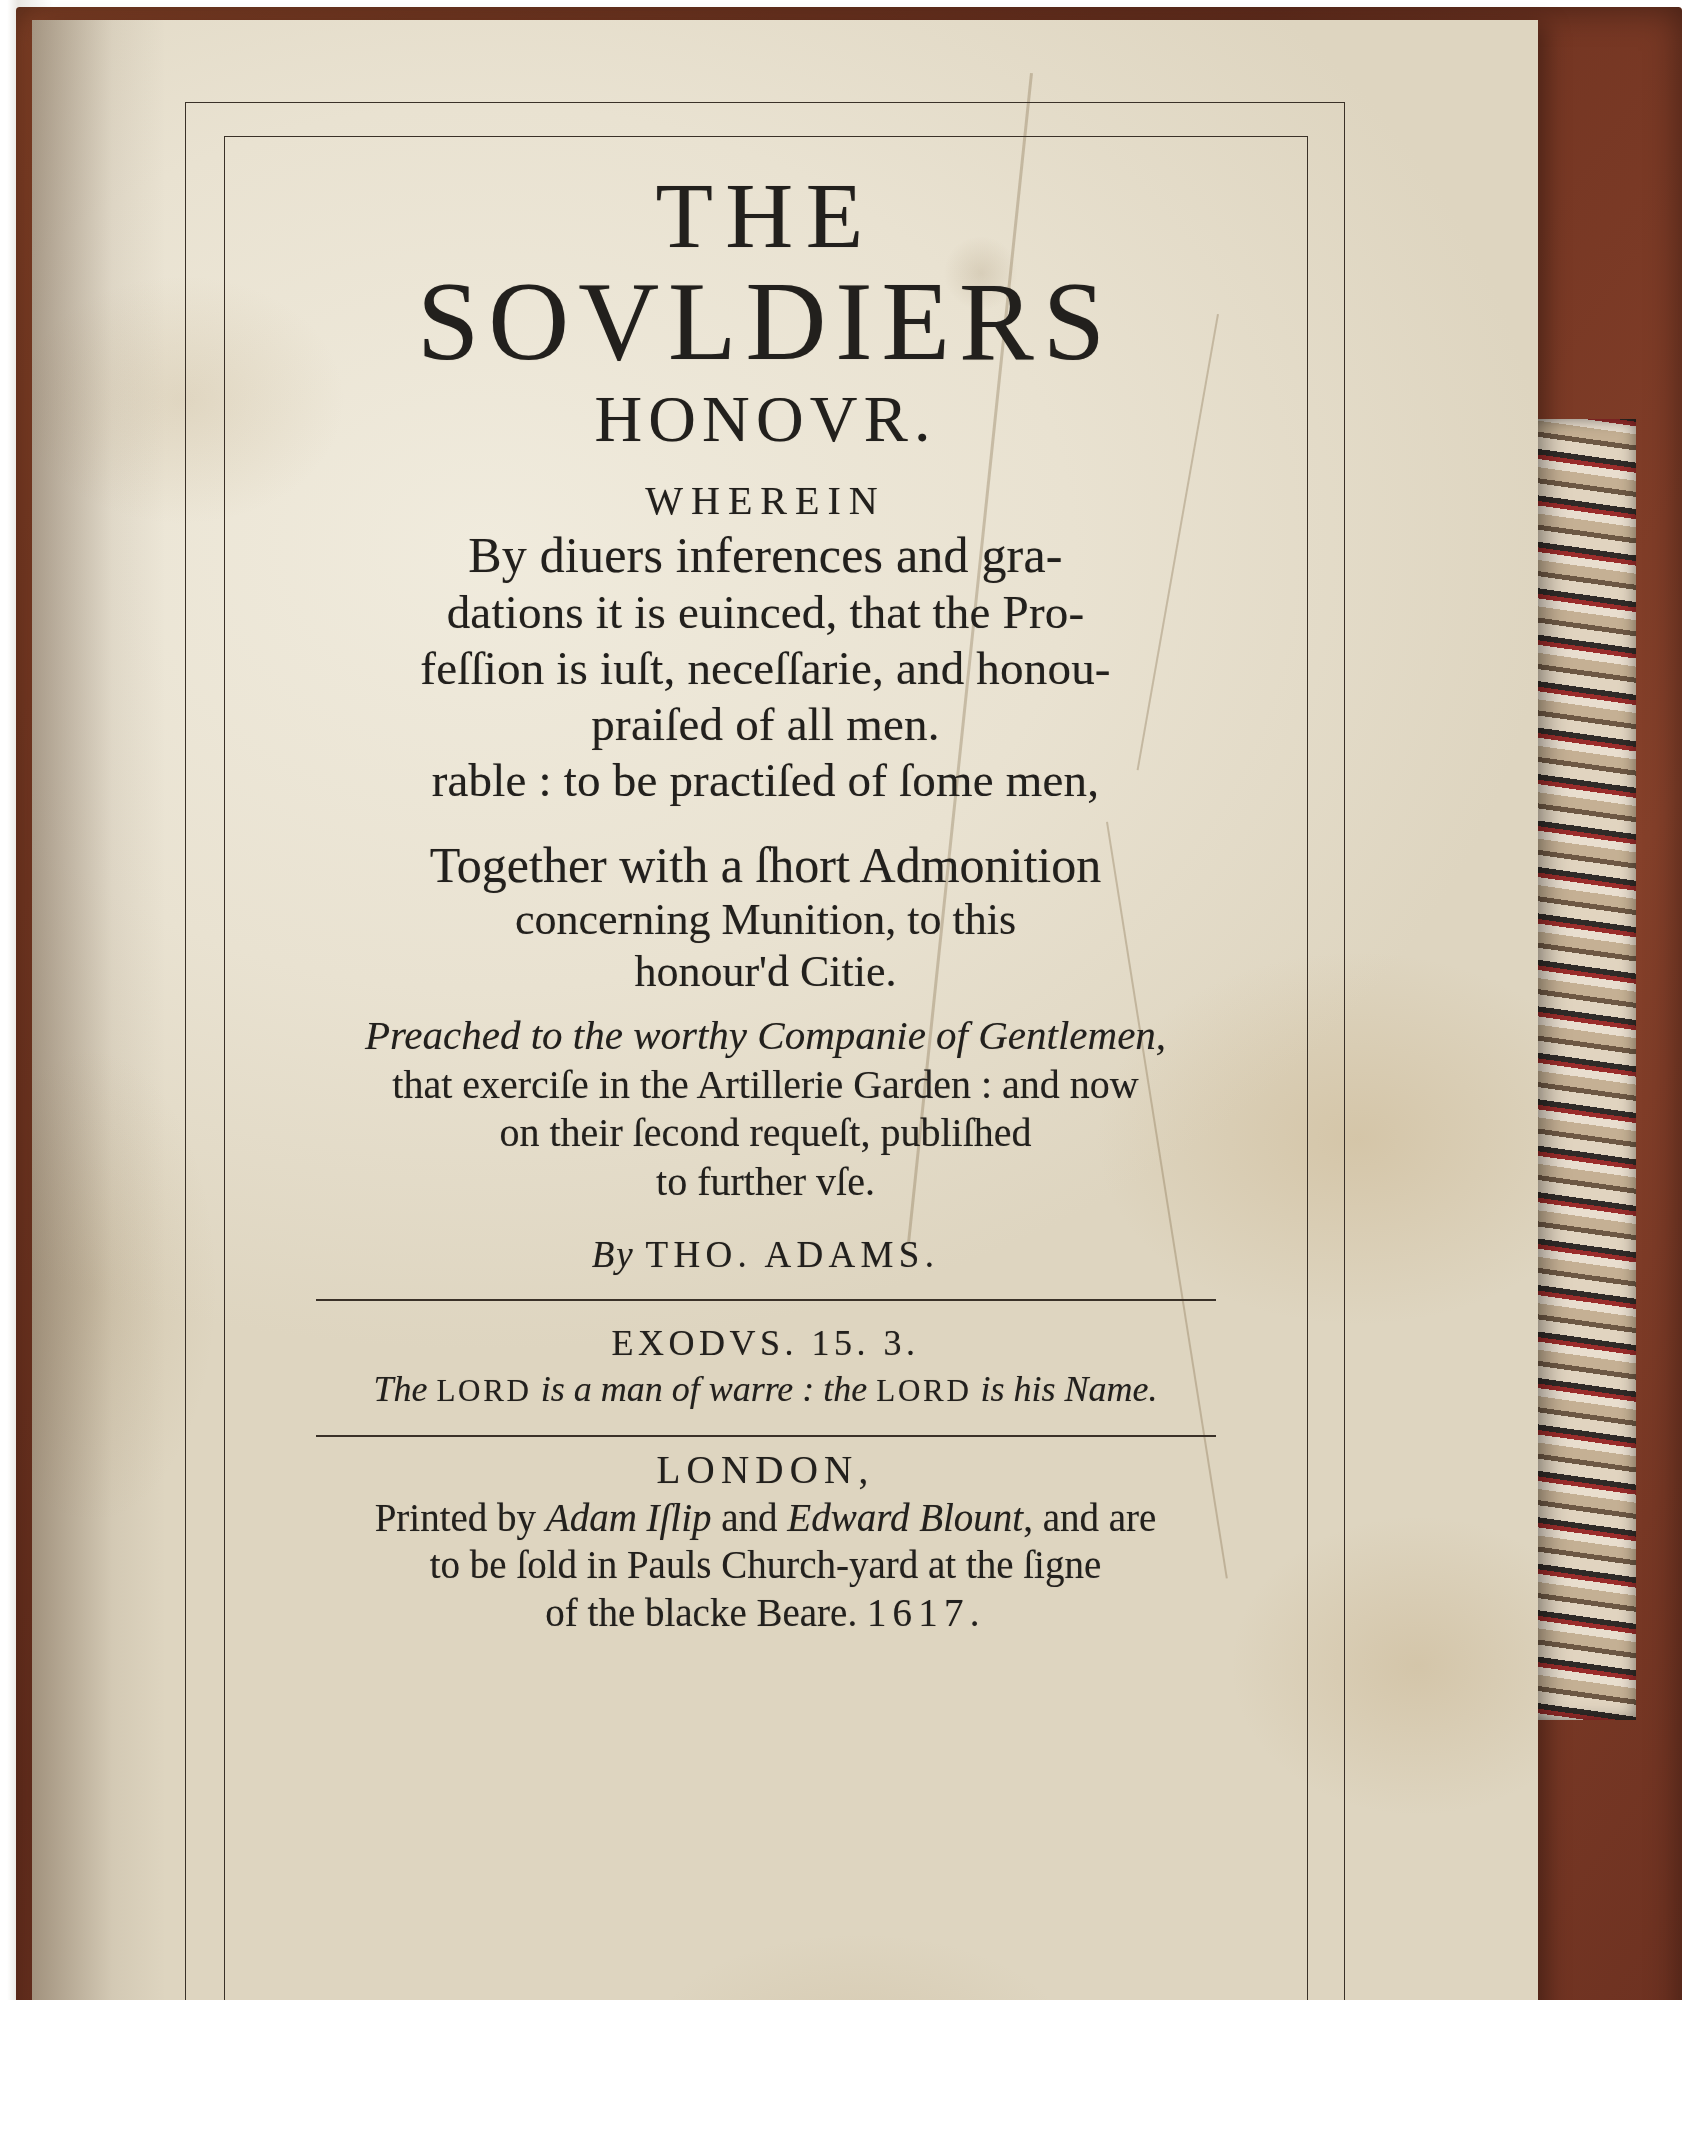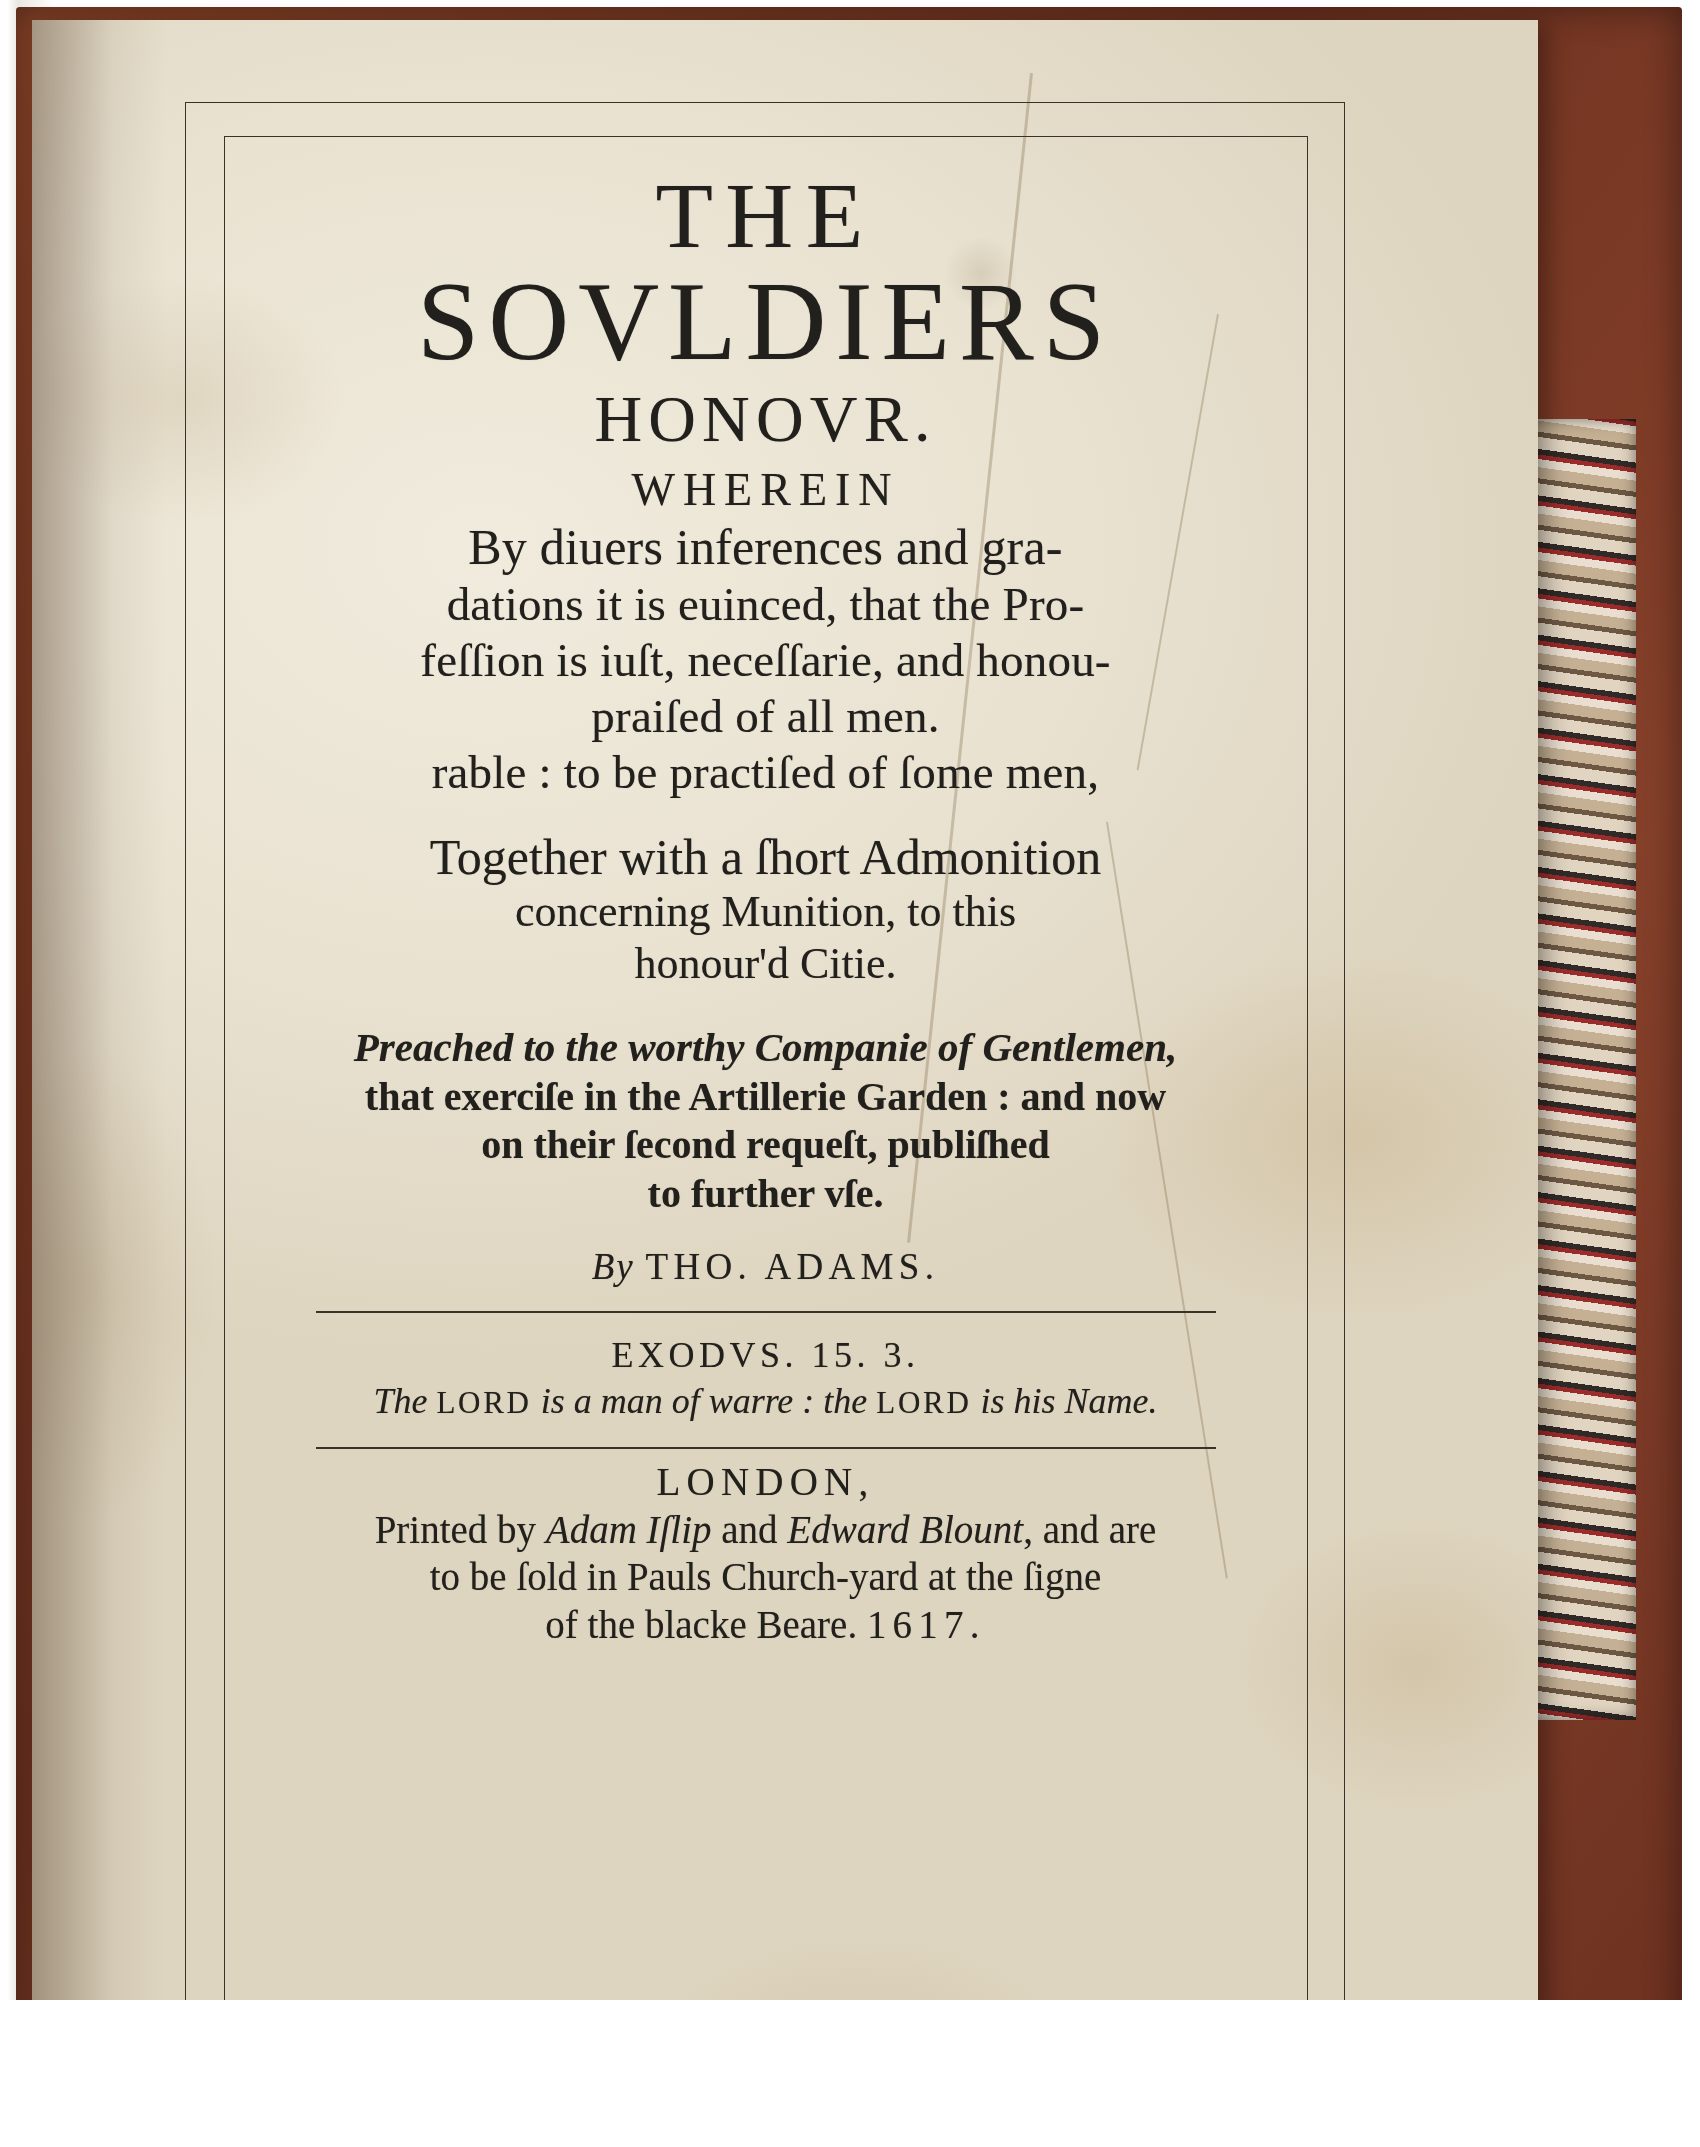--- a/index.html
+++ b/index.html
@@ -146,43 +146,42 @@
     line-height: 1.0;
     margin-top: 5.3px;
   }
   .t-honour {
     font-size: 66px;
     letter-spacing: 6.2px;
     line-height: 1.05;
     margin-top: 7.1px;
   }
   .t-wherein {
-    font-size: 46px;
+    font-size: 40px;
     letter-spacing: 8px;
-    margin-top: 9px;
+    margin-top: 23px;
   }
   .blk-wherein {
     font-size: 47px;
     line-height: 1.19;
     margin-top: 2px;
     letter-spacing: 0.2px;
   }
   .blk-wherein .l1 { font-size: 50px; }
   .blk-together {
     font-size: 50px;
     line-height: 1.17;
     margin-top: 27px;
   }
   .blk-together .l2,
   .blk-together .l3 { font-size: 44px; }
   .blk-preached {
-    margin-top: 34px;
+    margin-top: 14px;
     font-size: 40px;
     line-height: 1.21;
-    font-weight: bold;
   }
   .blk-preached .l1 {
     font-style: italic;
     font-size: 41px;
   }
   .by-line {
     margin-top: 27px;
     font-size: 37px;
     letter-spacing: 1.8px;
   }

